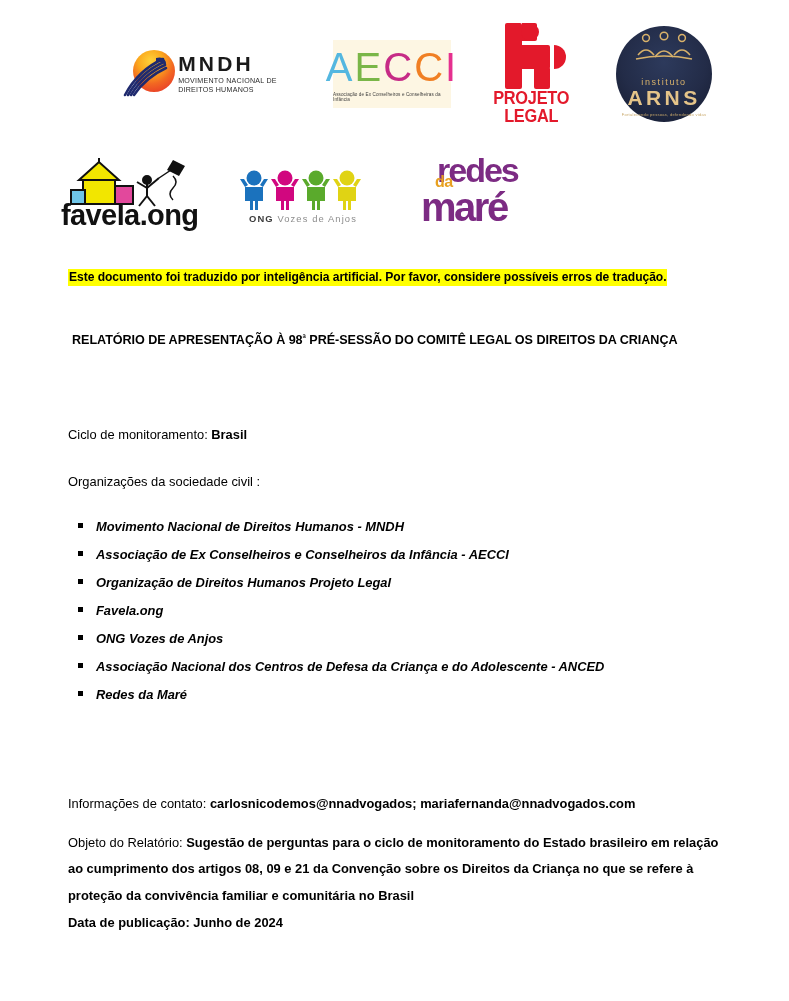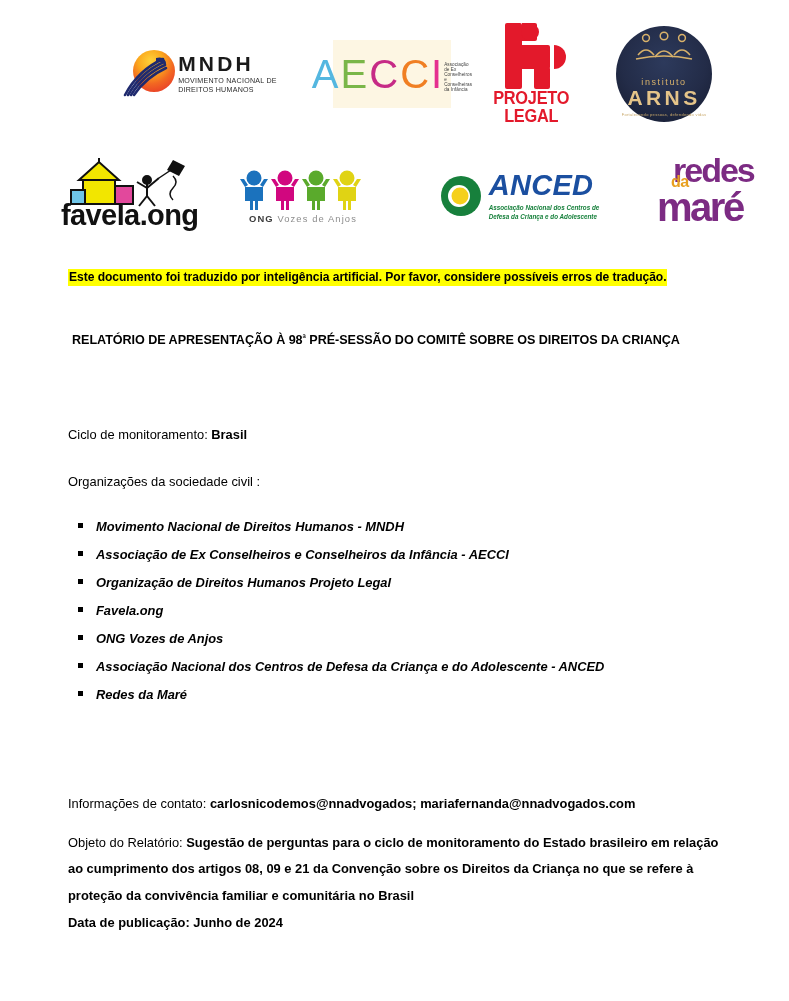--- a/index.html
+++ b/index.html
@@ -68,21 +68,21 @@
     line-height: 1.32;
   }
 
   
   #logo-aecci { width: 124px; margin-left: 30px; height: 72px; }
   .aecci-box {
     width: 118px;
     height: 68px;
     background: #fdf6e3;
     display: flex;
-    flex-direction: row;
+    flex-direction: column;
     align-items: center;
     justify-content: center;
   }
   .aecci-letters {
     font-size: 40px;
     font-weight: 300;
     letter-spacing: 2px;
     line-height: 1;
     font-family: "Liberation Sans", sans-serif;
   }
@@ -451,51 +451,34 @@
           </g>
         </svg>
       </div>
       <div class="vozes-label">
         <b>ONG</b>
         <span>Vozes de Anjos</span>
       </div>
     </div>
   </div>
 
-  <div class="logo-cell" id="logo-anced">
-    <div class="anced-wrap">
-      <svg width="44" height="44" viewBox="0 0 44 44">
-        <circle cx="22" cy="22" r="20" fill="#17803c"></circle>
-        <path d="M22 2 A20 20 0 0 0 22 42 A16 16 0 0 1 22 2 Z" fill="#1b4fa0"></path>
-        <circle cx="20" cy="22" r="11" fill="#ffffff"></circle>
-        <circle cx="21" cy="22" r="8.5" fill="#f5d01c"></circle>
-      </svg>
-      <div class="anced-text">
-        <div class="anced-name">ANCED</div>
-        <div class="anced-sub">
-          <div>Associação Nacional dos Centros de</div>
-          <div>Defesa da Criança e do Adolescente</div>
-        </div>
-      </div>
-    </div>
-  </div>
 
   <div class="logo-cell" id="logo-redes">
     <div class="redes-wrap">
       <div class="redes-l1">redes</div>
       <div class="redes-da">da</div>
       <div class="redes-l2">maré</div>
     </div>
   </div>
 
 </div>
 
 <div id="translation-notice">Este documento foi traduzido por inteligência artificial. Por favor, considere possíveis erros de tradução.</div>
 
-<div id="report-title"><span>RELATÓRIO DE APRESENTAÇÃO À 98</span><sup>ª</sup><span> PRÉ-SESSÃO DO COMITÊ SOBRE OS DIREITOS DA CRIANÇA</span></div>
+<div id="report-title"><span>RELATÓRIO DE APRESENTAÇÃO À 98</span><sup>ª</sup><span> PRÉ-SESSÃO DO COMITÊ LEGAL OS DIREITOS DA CRIANÇA</span></div>
 
 <div class="doc-text" id="monitoring-cycle"><span>Ciclo de monitoramento: </span><b>Brasil</b></div>
 
 <div class="doc-text" id="civil-orgs-label">Organizações da sociedade civil :</div>
 
 <ul class="org-list">
   <li>
       <span class="org-bullet"></span>
       <span>Movimento Nacional de Direitos Humanos - MNDH</span>
     </li>

